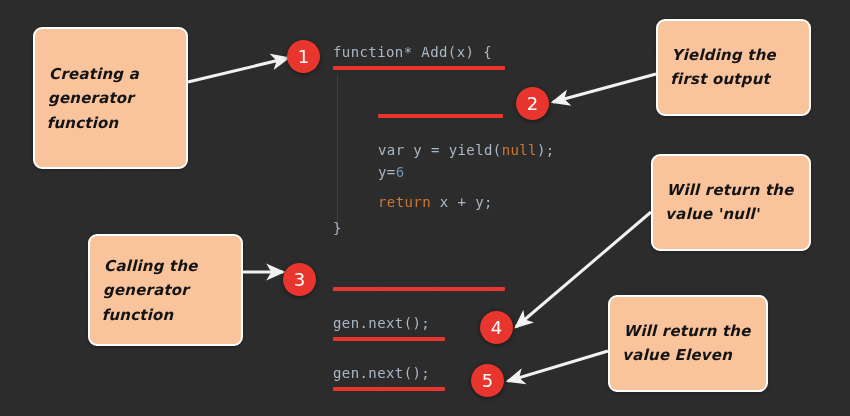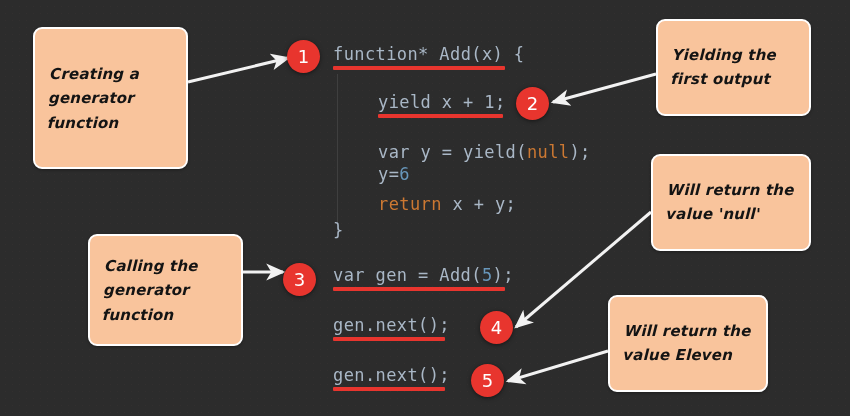--- a/index.html
+++ b/index.html
@@ -18,21 +18,21 @@
       radial-gradient(rgba(180,120,120,0.045) 0.6px, transparent 0.7px);
     background-size: 4px 4px, 7px 7px;
     background-position: 0 0, 2px 3px;
     font-family: "DejaVu Sans", sans-serif;
   }
 
   
   .code {
     position: absolute;
     font-family: "DejaVu Sans Mono", monospace;
-    font-size: 17px;
+    font-size: 14px;
     letter-spacing: 0.4px;
     white-space: pre;
     color: #a9b7c6;
   }
   .kw-fn      { color: #a9b7c6; }
   .kw-orange  { color: #cc7832; }
   .num        { color: #6897bb; }
   .plain      { color: #a9b7c6; }
   .brace      { color: #a9b7c6; }
 
@@ -104,31 +104,29 @@
 </style>
 </head>
 <body>
 
 <div id="stage">
 
   <div class="indent-guide"></div>
 
   <div class="code" style="left:333px; top:44px;"><span class="kw-fn">function*</span><span class="plain"> </span><span class="plain">Add</span><span class="plain">(x) {</span></div>
 
-  <div class="code" style="left:378px; top:92px;"><span class="plain">yield</span><span class="plain"> x + 1;</span></div>
 
   <div class="code" style="left:378px; top:142px;text-align:right;"><span class="plain">var</span><span class="plain"> y = yield(</span><span class="kw-orange">null</span><span class="plain">);</span></div>
 
   <div class="code" style="left:378px; top:164px;"><span class="plain">y=</span><span class="num">6</span></div>
 
   <div class="code" style="left:378px; top:194px;text-align:center;"><span class="kw-orange">return</span><span class="plain"> x + y;</span></div>
 
   <div class="code" style="left:333px; top:220px;"><span class="brace">}</span></div>
 
-  <div class="code" style="left:333px; top:265px;"><span class="plain">var gen = Add(</span><span class="num">5</span><span class="plain">);</span></div>
 
   <div class="code" style="left:333px; top:315px;"><span class="plain">gen.next();</span></div>
 
   <div class="code" style="left:333px; top:365px;"><span class="plain">gen.next();</span></div>
 
   <div class="underline" style="left:333px; top:66px;  width:172px;"></div>
   <div class="underline" style="left:378px; top:114px; width:125px;"></div>
   <div class="underline" style="left:333px; top:287px; width:172px;"></div>
   <div class="underline" style="left:333px; top:337px; width:112px;"></div>
   <div class="underline" style="left:333px; top:387px; width:112px;"></div>

